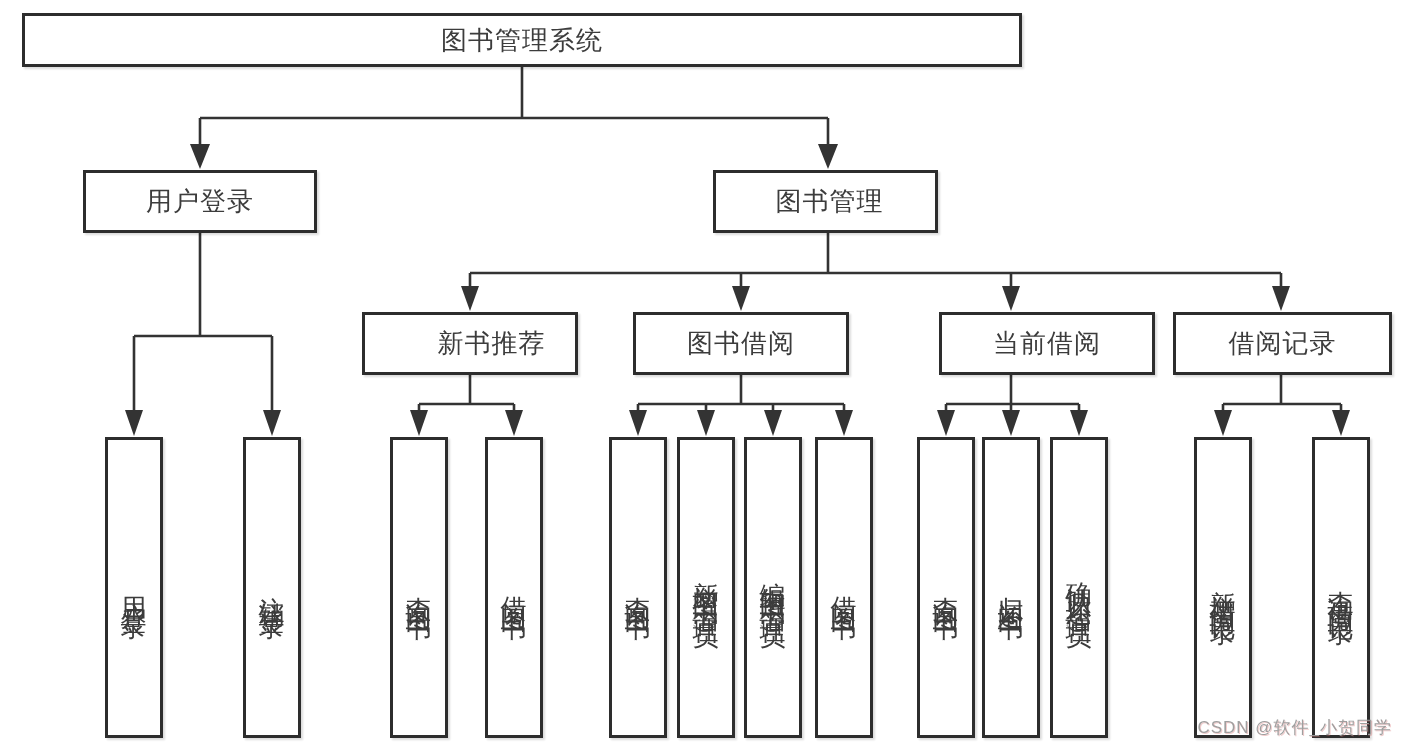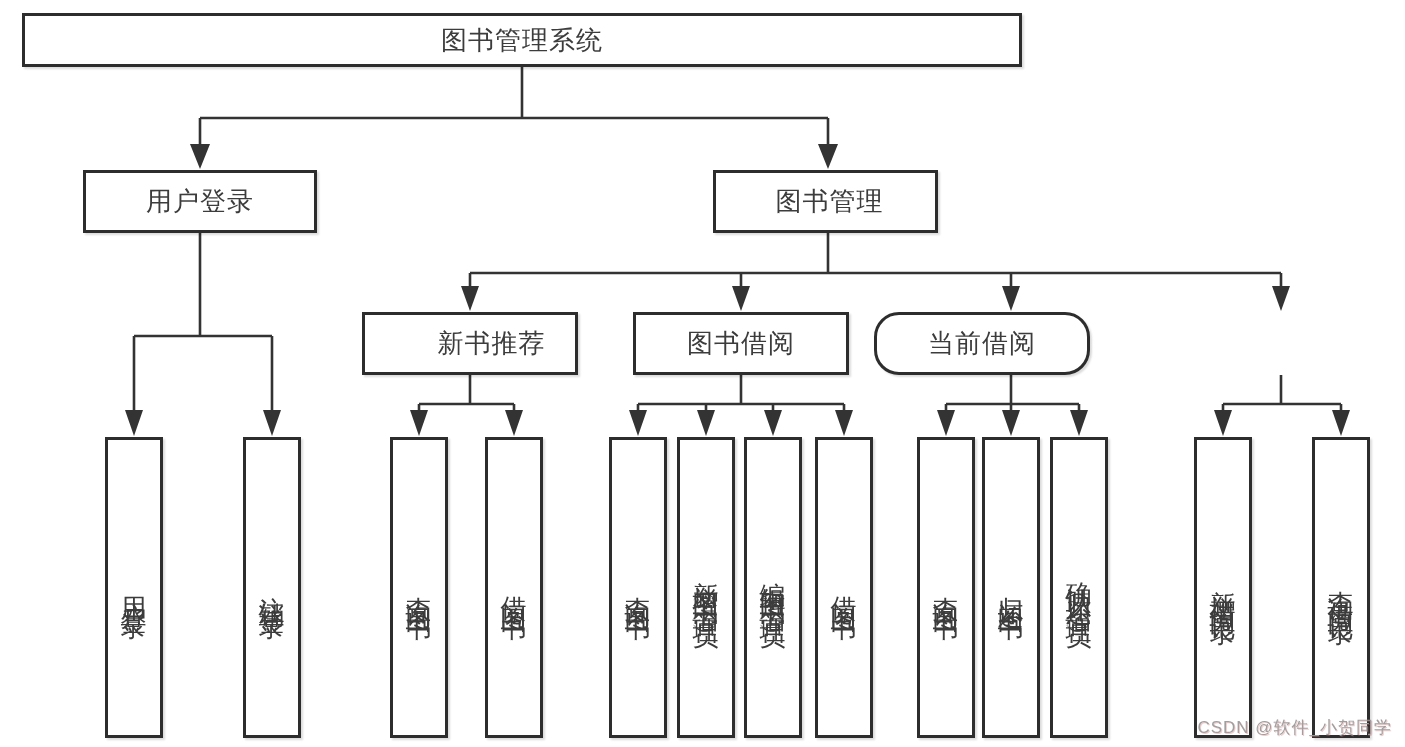--- a/index.html
+++ b/index.html
@@ -130,22 +130,25 @@
   <div class="node lvl2" style="left:713px;width:225px;padding-left:8px;">
     <span class="h-label">图书管理</span>
   </div>
 
   <div class="node lvl3" style="left:362px;width:216px;padding-left:43px;">
     <span class="h-label">新书推荐</span>
   </div>
   <div class="node lvl3" style="left:633px;width:216px;text-align:right;">
     <span class="h-label">图书借阅</span>
   </div>
-  <div class="node lvl3" style="left:874px;width:216px;border-radius:25px;">
+  <div class="node lvl3" style="left:939px;width:216px;">
     <span class="h-label">当前借阅</span>
+  </div>
+  <div class="node lvl3" style="left:1173px;width:219px;">
+    <span class="h-label">借阅记录</span>
   </div>
 
   <div class="node leaf" style="left:105px;">
     <span class="v-label">用户登录</span>
   </div>
   <div class="node leaf" style="left:243px;">
     <span class="v-label">注销登录</span>
   </div>
   <div class="node leaf" style="left:390px;">
     <span class="v-label">查询图书</span>

